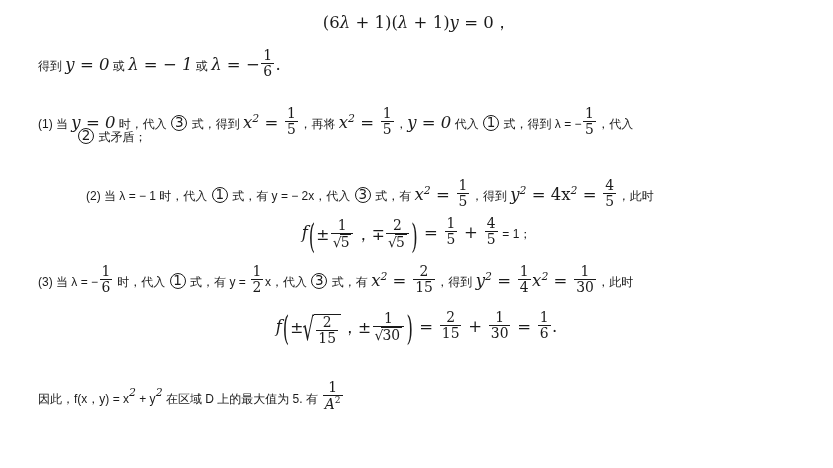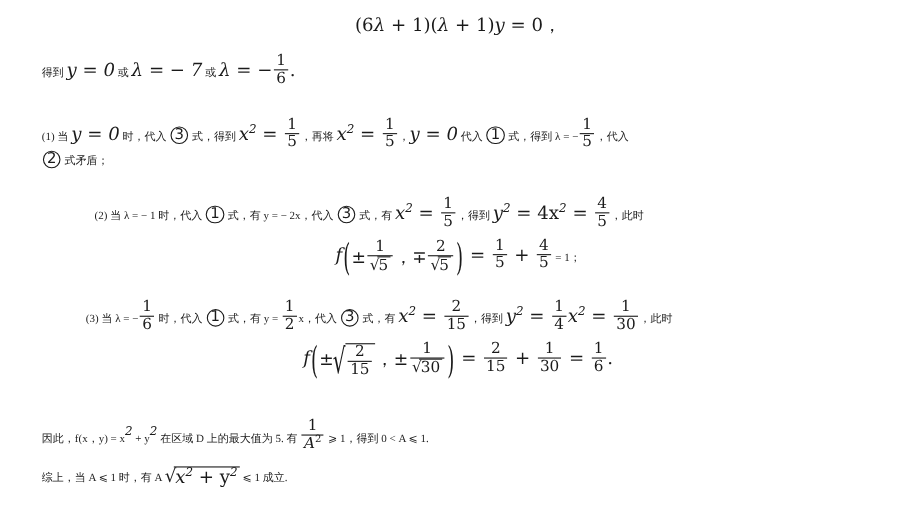--- a/index.html
+++ b/index.html
@@ -39,22 +39,22 @@
   }
   .math {
     font-family: "DejaVu Serif", serif;
     font-style: italic;
   }
   .mathup {
     font-family: "DejaVu Serif", serif;
     font-style: normal;
   }
   .cn {
-    font-family: Liberation Serif, serif;
-    font-size: 10px;
+    font-family: Liberation Sans, sans-serif;
+    font-size: 12px;
     text-align: center;
   }
   
   .frac {
     display: inline-block;
     vertical-align: -0.42em;
     text-align: center;
     font-size: 0.84em;
     line-height: 1.08;
     margin: 0 1.5px;
@@ -136,48 +136,45 @@
 </head>
 <body>
 
 <div class="page">
 
   <div class="centered math" style="top:12px;">
     <span class="mathup">(</span><span class="mathup">6</span><span class="math">λ</span><span class="mathup"> + 1</span><span class="mathup">)</span><span class="mathup">(</span><span class="math">λ</span><span class="mathup"> + 1</span><span class="mathup">)</span><span class="math">y</span><span class="mathup"> = 0，</span>
   </div>
 
   <div class="line" style="top:48px;">
-    <span class="cn">得到 </span><span class="math">y = 0</span><span class="cn"> 或 </span><span class="math">λ = − 7</span><span class="cn"> 或 </span><span class="math">λ = −</span><span class="frac"><span class="num">1</span><span class="den">6</span></span><span class="mathup">.</span>
+    <span class="cn">得到 </span><span class="math">y = 0</span><span class="cn"> 或 </span><span class="math">λ = − 1</span><span class="cn"> 或 </span><span class="math">λ = −</span><span class="frac"><span class="num">1</span><span class="den">6</span></span><span class="mathup">.</span>
   </div>
 
   <div class="line" style="top:106px;">
     <span class="cn">(1) 当 </span><span class="math">y = 0</span><span class="cn"> 时，代入 </span><span class="circnum">3</span><span class="cn"> 式，得到 </span><span class="math">x</span><sup class="exp">2</sup><span class="mathup"> = </span><span class="frac"><span class="num">1</span><span class="den">5</span></span><span class="cn">，再将 </span><span class="math">x</span><sup class="exp">2</sup><span class="mathup"> = </span><span class="frac"><span class="num">1</span><span class="den">5</span></span><span class="cn">，</span><span class="math">y = 0</span><span class="cn"> 代入 </span><span class="circnum">1</span><span class="cn"> 式，得到 λ = −</span><span class="frac"><span class="num">1</span><span class="den">5</span></span><span class="cn">，代入</span>
   </div>
 
-  <div class="line" style="top:136px;">
+  <div class="line" style="top:128px;margin-left:39px;">
     <span class="circnum">2</span><span class="cn"> 式矛盾；</span>
   </div>
 
   <div class="line" style="top:178px;margin-left:48px;">
     <span class="cn">(2) 当 λ = − 1 时，代入 </span><span class="circnum">1</span><span class="cn"> 式，有 y = − 2x，代入 </span><span class="circnum">3</span><span class="cn"> 式，有 </span><span class="math">x</span><sup class="exp">2</sup><span class="mathup"> = </span><span class="frac"><span class="num">1</span><span class="den">5</span></span><span class="cn">，得到 </span><span class="math">y</span><sup class="exp">2</sup><span class="mathup"> = 4x</span><sup class="exp">2</sup><span class="mathup"> = </span><span class="frac"><span class="num">4</span><span class="den">5</span></span><span class="cn">，此时</span>
   </div>
 
   <div class="centered" style="top:216px;">
     <span class="math">f</span><span class="bigparen"><span class="pleft">(</span><span class="pm">±</span><span class="frac"><span class="num">1</span><span class="den"><span class="sqrt"><span class="radical">√</span><span class="radicand">5</span></span></span></span><span class="comma">，</span><span class="pm">∓</span><span class="frac"><span class="num">2</span><span class="den"><span class="sqrt"><span class="radical">√</span><span class="radicand">5</span></span></span></span><span class="pright">)</span></span><span class="mathup"> = </span><span class="frac"><span class="num">1</span><span class="den">5</span></span><span class="mathup"> + </span><span class="frac"><span class="num">4</span><span class="den">5</span></span><span class="cn"> = 1；</span>
   </div>
 
-  <div class="line" style="top:272px;margin-left:40px;">
+  <div class="line" style="top:264px;">
     <span class="cn">(3) 当 λ = −</span><span class="frac"><span class="num">1</span><span class="den">6</span></span><span class="cn"> 时，代入 </span><span class="circnum">1</span><span class="cn"> 式，有 y = </span><span class="frac"><span class="num">1</span><span class="den">2</span></span><span class="cn">x，代入 </span><span class="circnum">3</span><span class="cn"> 式，有 </span><span class="math">x</span><sup class="exp">2</sup><span class="mathup"> = </span><span class="frac"><span class="num">2</span><span class="den">15</span></span><span class="cn">，得到 </span><span class="math">y</span><sup class="exp">2</sup><span class="mathup"> = </span><span class="frac"><span class="num">1</span><span class="den">4</span></span><span class="math">x</span><sup class="exp">2</sup><span class="mathup"> = </span><span class="frac"><span class="num">1</span><span class="den">30</span></span><span class="cn">，此时</span>
   </div>
 
   <div class="centered" style="top:310px;">
     <span class="math">f</span><span class="bigparen"><span class="pleft">(</span><span class="pm">±</span><span class="sqrt sqrtbig"><span class="radical">√</span><span class="radicand"><span class="frac"><span class="num">2</span><span class="den">15</span></span></span></span><span class="comma">，</span><span class="pm">±</span><span class="frac"><span class="num">1</span><span class="den"><span class="sqrt"><span class="radical">√</span><span class="radicand">30</span></span></span></span><span class="pright">)</span></span><span class="mathup"> = </span><span class="frac"><span class="num">2</span><span class="den">15</span></span><span class="mathup"> + </span><span class="frac"><span class="num">1</span><span class="den">30</span></span><span class="mathup"> = </span><span class="frac"><span class="num">1</span><span class="den">6</span></span><span class="mathup">.</span>
   </div>
 
   <div class="line" style="top:380px;">
-    <span class="cn">因此，f(x，y) = x</span><sup class="exp">2</sup><span class="cn"> + y</span><sup class="exp">2</sup><span class="cn"> 在区域 D 上的最大值为 5. 有 </span><span class="frac fracitalic"><span class="num" style="font-style:normal">1</span><span class="den"><span>A</span><sup class="exp" style="font-style:normal">2</sup></span></span><span class="cn"> ⩾ 1，得到 0 &lt; A ⩽ 1.</span>
+    <span class="cn">因此，f(x，y) = x</span><sup class="exp">2</sup><span class="cn"> + y</span><sup class="exp">2</sup><span class="cn"> 在区域 D 上的最大值为 5. 有 </span><span class="frac fracitalic"><span class="num" style="font-style:normal">1</span><span class="den"><span>A</span><sup class="exp" style="font-style:normal">2</sup></span></span>
   </div>
 
-  <div class="line" style="top:424px;">
-    <span class="cn">综上，当 A ⩽ 1 时，有 A </span><span class="sqrt"><span class="radical">√</span><span class="radicand"><span class="math">x</span><sup class="exp">2</sup><span class="mathup"> + y</span><sup class="exp">2</sup></span></span><span class="cn"> ⩽ 1 成立.</span>
-  </div>
 
 </div>
 
 </body></html>

